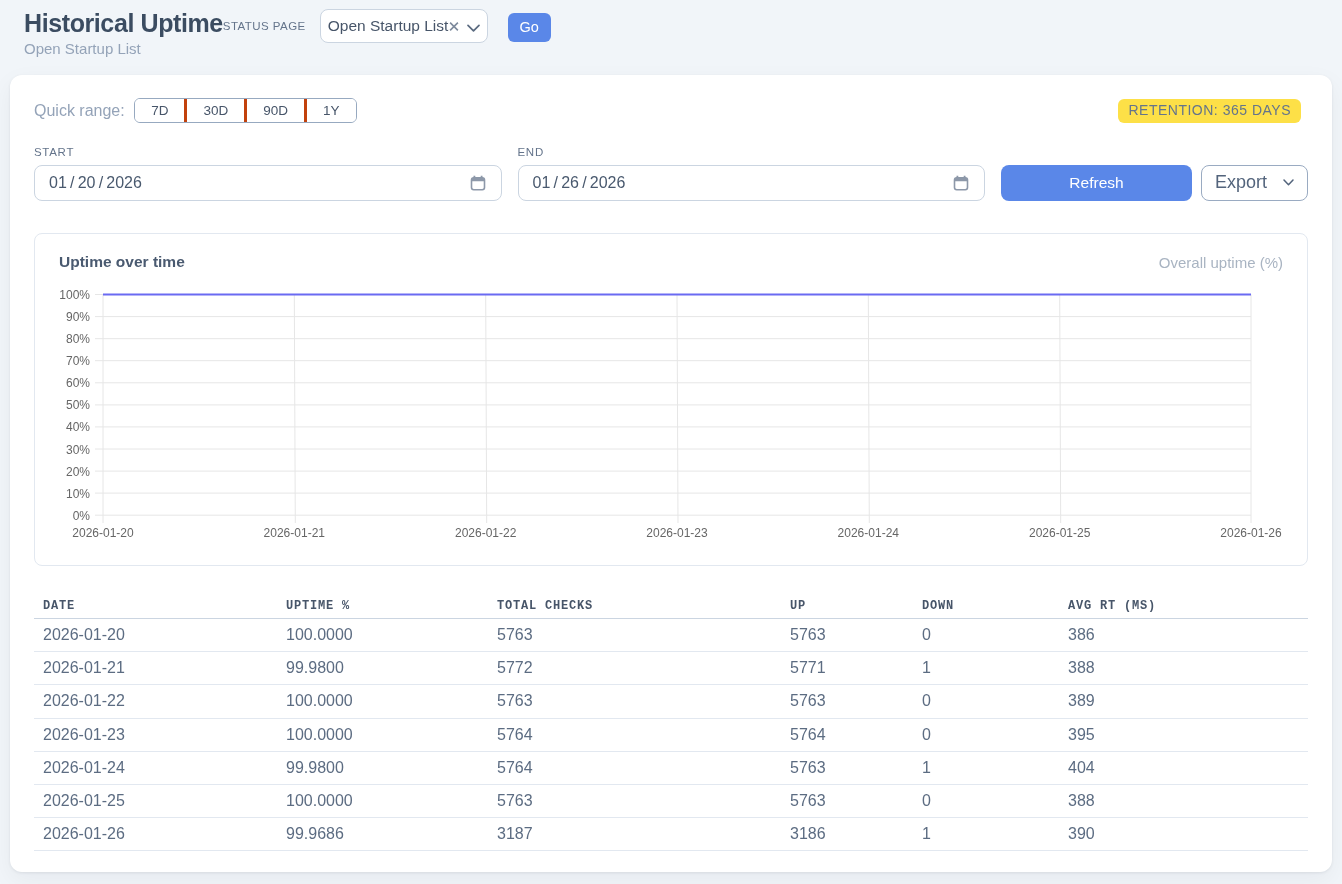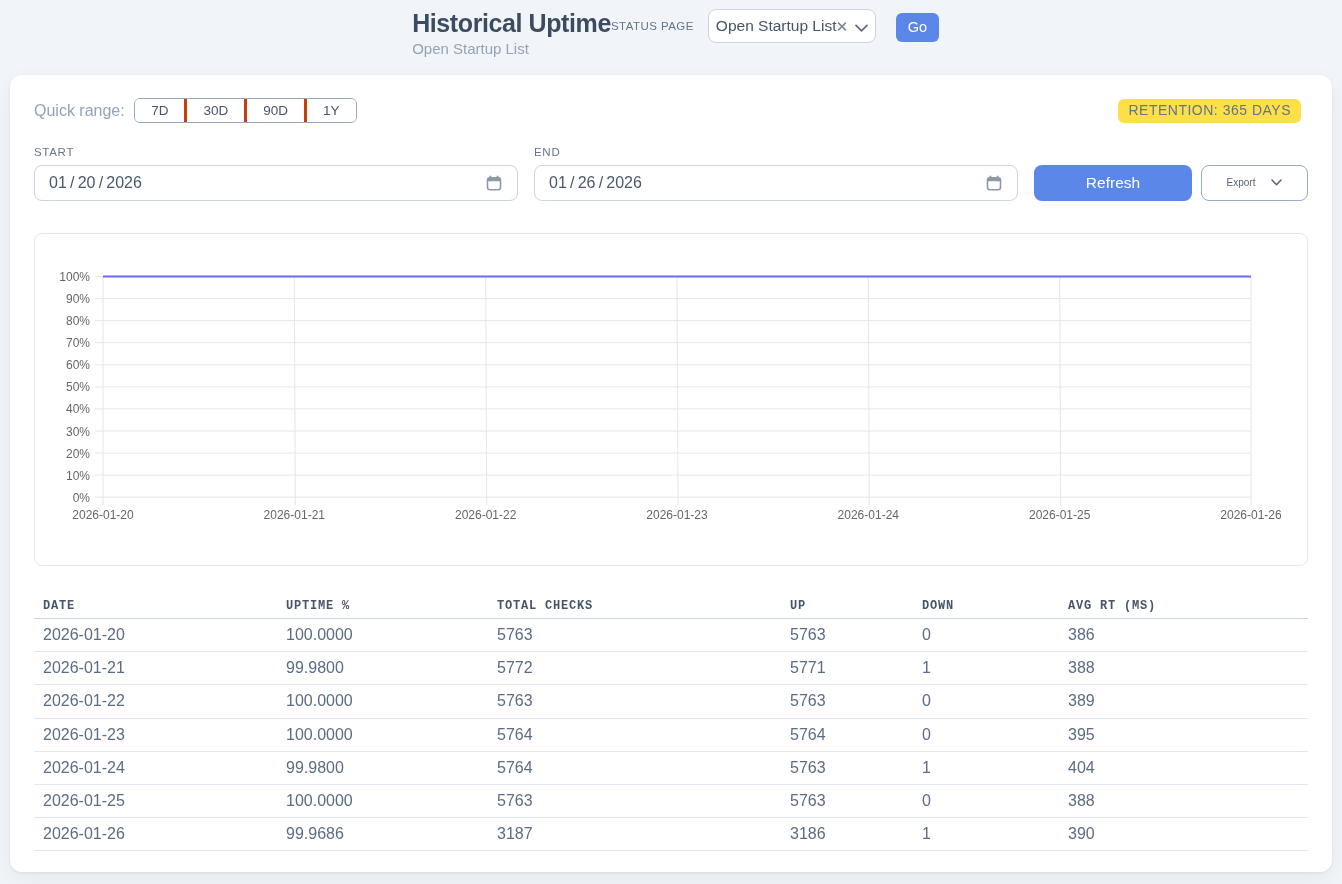--- a/index.html
+++ b/index.html
@@ -1,17 +1,17 @@
 <!DOCTYPE html>
 <html><head>
 <meta charset="utf-8">
 <style>
 * { box-sizing: border-box; margin: 0; padding: 0; }
 html,body { width:1342px; height:884px; background:#f1f5f9; font-family:"Liberation Sans", sans-serif; }
-.header { display:flex; justify-content:center; align-items:flex-start; padding:9px 15px 0 24px; }
+.header { display:flex; justify-content:flex-start; align-items:flex-start; padding:9px 15px 0 24px; }
 .h-title { font-size:25px; font-weight:700; color:#3b4c61; letter-spacing:-0.4px; }
 .h-sub { font-size:15px; color:#94a3b8; margin-top:2px; }
 .h-right { display:flex; align-items:center; }
 .sp-label { font-size:11.5px; color:#64748b; letter-spacing:0.45px; font-weight:400; }
 .sp-select { margin-left:14px; margin-right:20px; width:168px; height:34px; background:#fff; border:1px solid #cbd5e1; border-radius:8px; display:flex; align-items:center; padding:0 10px 0 7px; }
 .sp-select .txt { font-size:15.5px; color:#475569; white-space:nowrap; }
 .sp-select .chev { margin-left:8px; }
 .go-btn { margin-top:2px; width:43px; height:29px; background:#5a87e8; color:#fff; border:none; border-radius:6px; font-size:14.5px; font-family:"Liberation Sans",sans-serif; display:flex; align-items:center; justify-content:center; }
 .card { margin:17.5px 10px 0 10px; background:#fff; border-radius:12px; box-shadow:0 1px 3px rgba(15,23,42,0.08), 0 8px 24px rgba(15,23,42,0.05); padding:23.5px 24px 23px 24px; height:797.5px; }
 .qrow { display:flex; justify-content:space-between; align-items:center; }
@@ -19,22 +19,22 @@
 .qlabel { font-size:16px; color:#94a3b8; margin-right:9.5px; }
 .qgroup { display:flex; border:1px solid #97a9c0; border-radius:6px; overflow:hidden; height:25px; }
 .qbtn { background:#fff; border:none; border-left:3px solid #c2410c; color:#475569; font-size:13.5px; font-family:"Liberation Sans",sans-serif; padding:0 16px; display:flex; align-items:center; }
 .qbtn:first-child { border-left:none; }
 .badge { background:#fde047; border-radius:6px; padding:5.5px 10px; line-height:13px; font-size:14px; color:#64748b; letter-spacing:0.5px; font-weight:400; margin-right:7px; }
 .frow { display:flex; gap:16px; margin-top:22.5px; align-items:flex-end; }
 .field { flex:1; }
 .flabel { font-size:11.5px; color:#64748b; letter-spacing:0.7px; margin-bottom:7px; }
 .finput { height:36px; border:1px solid #cbd5e1; border-radius:8px; background:#fff; display:flex; align-items:center; padding:0 12px 0 14px; font-size:16px; color:#49596e; }
 .finput .spacer { flex:1; }
-.refresh { width:158px; height:36px; background:#5a87e8; border:none; border-radius:8px; color:#fff; font-size:15.5px; font-family:"Liberation Sans",sans-serif; }
-.export { width:107px; height:36px; margin-left:-7px; background:#fff; border:1px solid #9aabc2; border-radius:8px; color:#53647c; font-size:10px; font-family:"Liberation Sans",sans-serif; display:flex; align-items:center; justify-content:center; gap:16px; }
+.refresh { width:191px; height:36px; background:#5a87e8; border:none; border-radius:8px; color:#fff; font-size:15.5px; font-family:"Liberation Sans",sans-serif; }
+.export { width:107px; height:36px; margin-left:-7px; background:#fff; border:1px solid #9aabc2; border-radius:8px; color:#53647c; font-size:18px; font-family:"Liberation Sans",sans-serif; display:flex; align-items:center; justify-content:center; gap:16px; }
 .chartcard { margin-top:32.5px; border:1px solid #e2e8f0; border-radius:8px; height:333px; padding:19px 24px; }
 .chead { display:flex; justify-content:space-between; align-items:center; }
 .ctitle { font-size:15.5px; font-weight:700; color:#4a5a70; }
 .clabel { font-size:15px; color:#a9b4c2; }
 table { border-collapse:collapse; width:100%; margin-top:25px; }
 th { text-align:left; font-size:12px; color:#475569; letter-spacing:0.8px; font-weight:700; padding:8px 10px 5px 9px; line-height:14px; border-bottom:1px solid #cbd5e1;font-family:Liberation Mono, monospace; }
 td { font-size:16px; color:#5c6c82; padding:7px 10px 7px 9px; line-height:18.2px; border-bottom:1px solid #e2e8f0; }
 </style>
 </head>
 <body>
@@ -98,20 +98,24 @@
     </div>
     <button class="refresh">Refresh</button>
     <div class="export">
         <span>Export</span>
       <svg width="11" height="7" viewBox="0 0 11 7" fill="none">
           <path d="M1 1 L5.5 5.8 L10 1" stroke="#53647c" stroke-width="1.5" stroke-linecap="round" stroke-linejoin="round"></path>
         </svg>
     </div>
   </div>
   <div class="chartcard">
+    <div class="chead">
+      <span class="ctitle">Uptime over time</span>
+      <span class="clabel">Overall uptime (%)</span>
+    </div>
     <svg id="chart" width="1226" height="262" viewBox="0 0 1226 262" style="margin-top:11px;display:block;">
 
       <g stroke="#e6e6e6" stroke-width="1">
         <line x1="36" y1="12.5" x2="1192" y2="12.5"></line>
         <line x1="36" y1="34.6" x2="1192" y2="34.6"></line>
         <line x1="36" y1="56.7" x2="1192" y2="56.7"></line>
         <line x1="36" y1="78.7" x2="1192" y2="78.7"></line>
         <line x1="36" y1="100.8" x2="1192" y2="100.8"></line>
         <line x1="36" y1="122.9" x2="1192" y2="122.9"></line>
         <line x1="36" y1="144.9" x2="1192" y2="144.9"></line>

